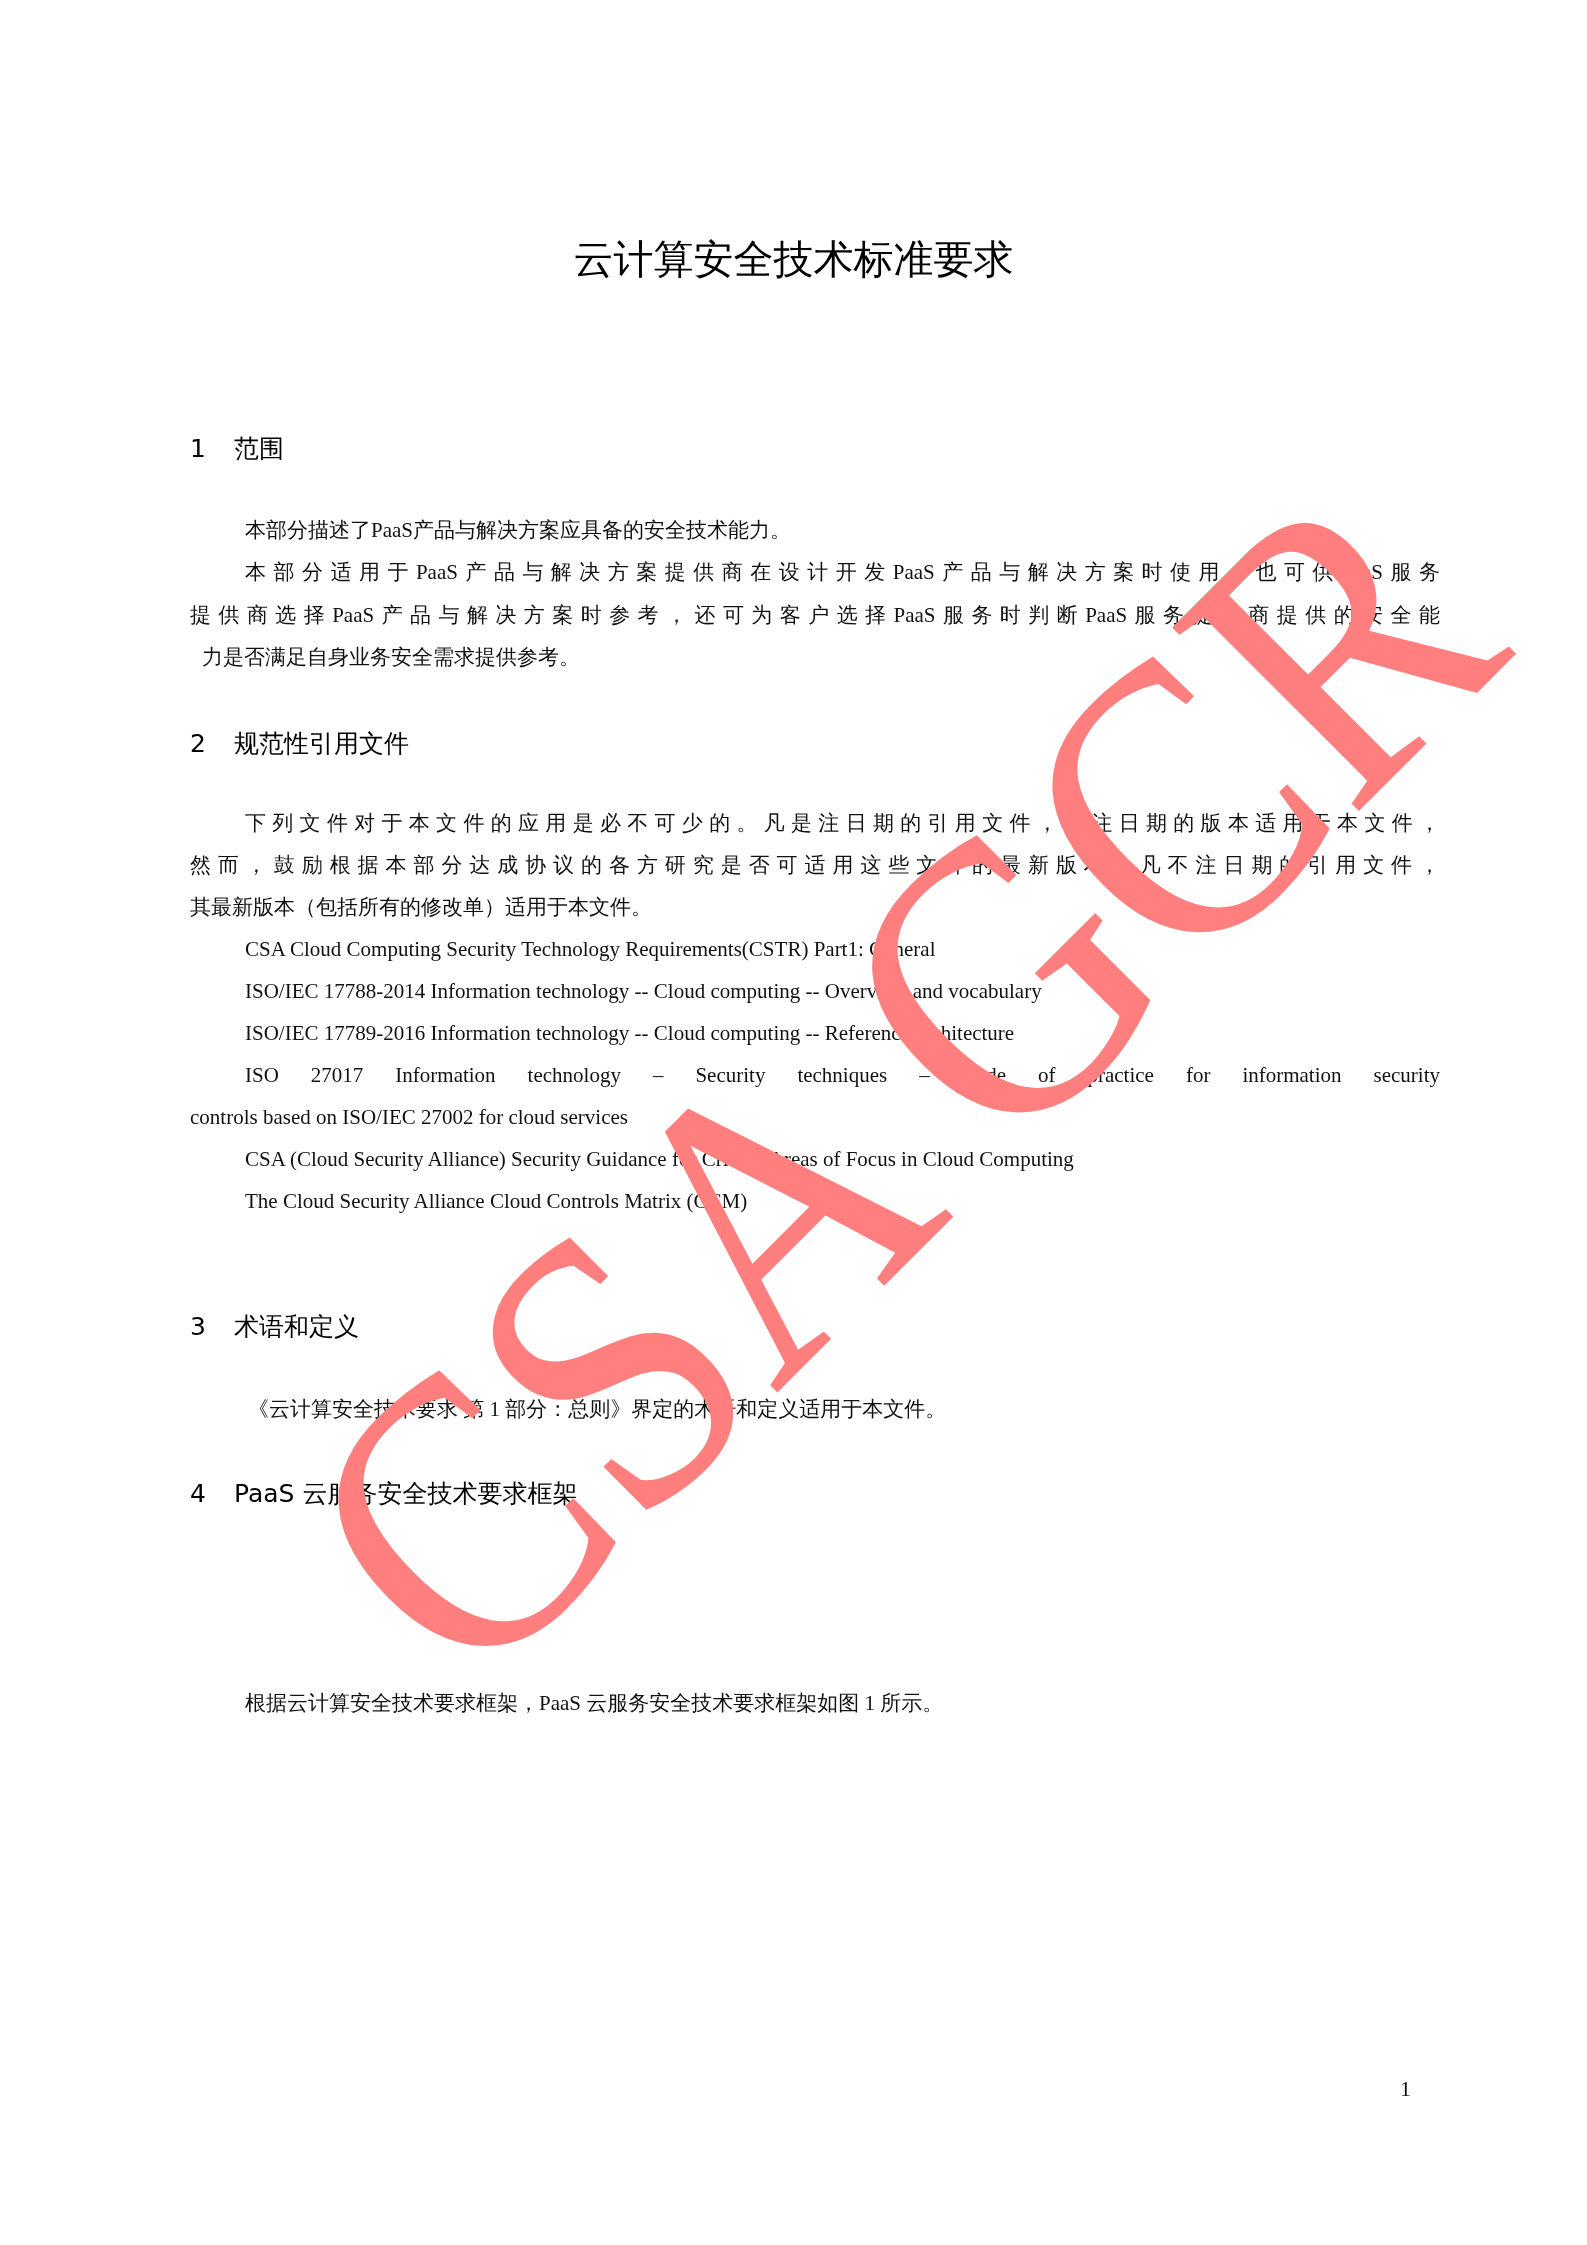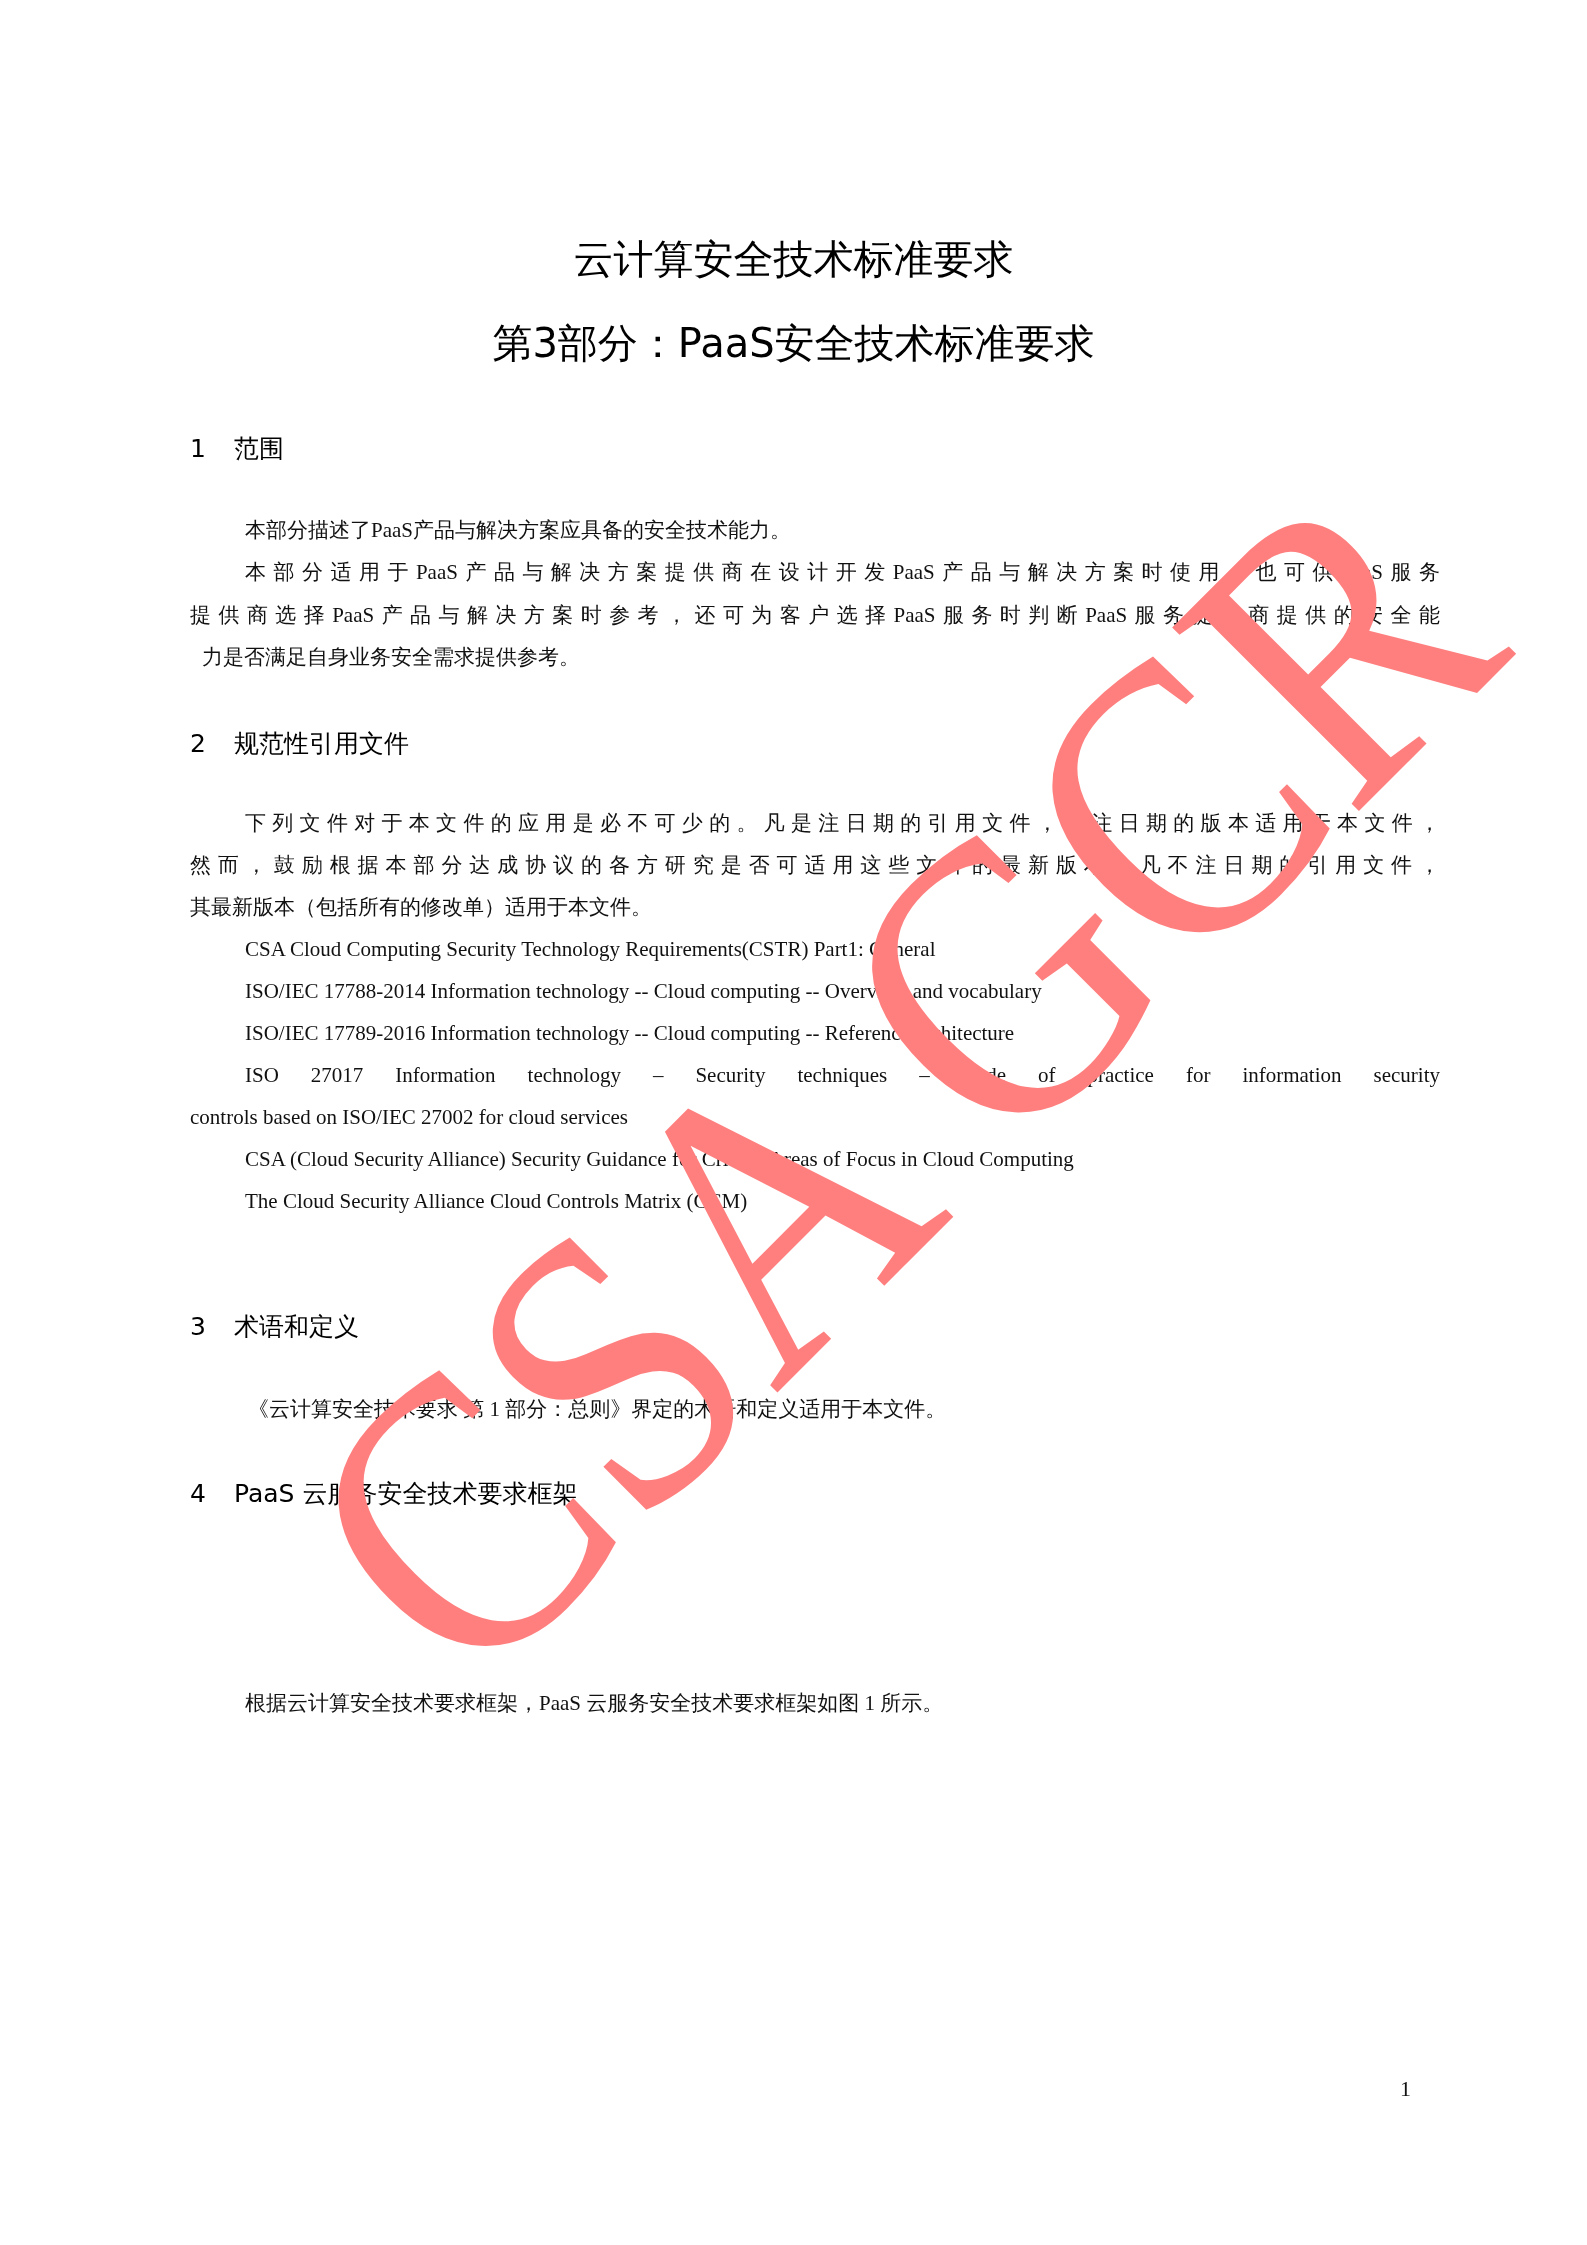--- a/index.html
+++ b/index.html
@@ -21,21 +21,20 @@
              font-family:"Liberation Serif",serif; }
   .watermark { position:absolute; left:0; top:0; width:1587px; height:2245px; pointer-events:none; }
   .watermark svg { position:absolute; left:0; top:0; }
 </style>
 </head>
 <body>
 
 <div class="page">
 
   <div class="title t1">云计算安全技术标准要求</div>
-  <div class="title t2">第3部分：PaaS安全技术标准要求</div>
 
   <div class="heading" style="top:432px;">
     <span class="num">1</span><span>范围</span>
   </div>
   <div class="line indent" style="top:515px;">本部分描述了PaaS产品与解决方案应具备的安全技术能力。</div>
   <div class="line indent just" style="top:557px; width:1195px;">本部分适用于PaaS产品与解决方案提供商在设计开发PaaS产品与解决方案时使用，也可供PaaS服务</div>
   <div class="line just" style="top:600px;">提供商选择PaaS产品与解决方案时参考，还可为客户选择PaaS服务时判断PaaS服务提供商提供的安全能</div>
   <div class="line" style="top:642px;margin-left:12px;">力是否满足自身业务安全需求提供参考。</div>
 
   <div class="heading" style="top:727px;">

